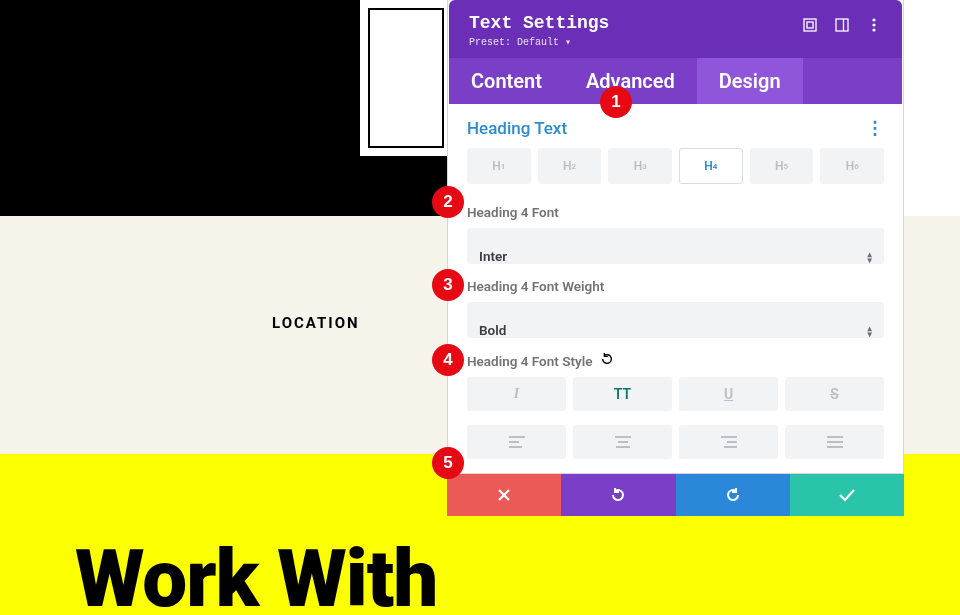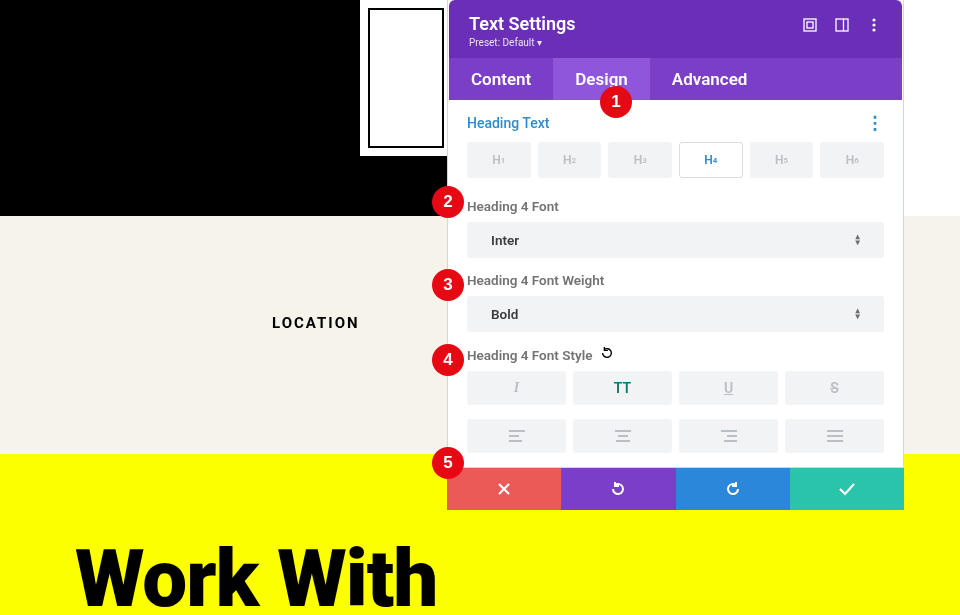--- a/index.html
+++ b/index.html
@@ -8,39 +8,39 @@
     .bg-cream { position:absolute; left:0; top:216px; width:960px; height:238px; background:#f6f3eb; }
     .bg-yellow { position:absolute; left:0; top:454px; width:960px; height:161px; background:#fbff00; }
     .thumb { position:absolute; left:360px; top:0; width:92px; height:156px; background:#fff; border:8px solid #fff; }
     .thumb-inner { width:100%; height:100%; border:2px solid #000; }
     .loc { position:absolute; left:272px; top:314px; font-weight:700; letter-spacing:2px; color:#000; font-size:15px; }
     .work { position:absolute; left:75px; top:532px; font-size:80px; font-weight:900; color:#000; letter-spacing:-1px; }
 
     .panel-outer { position:absolute; left:447px; top:0; width:457px; }
     .panel-ext { width:100%; background:#fff; border-left:1px solid #dcd3d3; border-right:1px solid #dcd3d3; border-bottom:1px solid #dcd3d3; padding:0 1px; }
     .panel { width:100%; border-radius:6px 6px 0 0; overflow:hidden; }
-    .hdr { background:#6b2fb7; color:#fff; padding:13px 20px 10px; display:flex; align-items:flex-start; justify-content:space-between; }
+    .hdr { background:#6b2fb7; color:#fff; padding:13px 20px 10px; display:flex; align-items:flex-start; justify-content:space-between;font-family:Liberation Mono, monospace; }
     .hdr-title { font-size:18px; font-weight:600; }
     .hdr-preset { font-size:10px; opacity:.85; margin-top:3px; cursor:pointer; }
     .hdr-icons { display:flex; gap:16px; align-items:center; padding-top:4px; }
     .hdr-ico { width:16px; height:16px; cursor:pointer; }
     .tabs { background:#7b3ec7; display:flex; }
-    .tab { padding:11px 22px; color:#fff; font-size:17px; font-weight:600; cursor:pointer; }
+    .tab { padding:11px 22px; color:#fff; font-size:20px; font-weight:600; cursor:pointer; }
     .tab.active { background:#8f55db; }
     .body { background:#fff; }
     .sect { padding:14px 18px 10px; display:flex; align-items:center; justify-content:space-between; }
-    .sect-title { color:#2d8ccf; font-size:14px; font-weight:500; cursor:pointer; }
+    .sect-title { color:#2d8ccf; font-size:17px; font-weight:500; cursor:pointer; }
     .dots3 { color:#2d8ccf; font-size:18px; cursor:pointer; line-height:1; font-weight:bold; }
     .hrow { display:flex; gap:7px; padding:0 18px 10px; }
     .hbtn { flex:1; background:#f1f3f4; border-radius:3px; height:36px; display:flex; align-items:center; justify-content:center; font-size:12px; color:#b9bfc4; font-weight:600; cursor:pointer; border:1px solid transparent; }
     .hbtn.active { background:#fff; border:1px solid #d8dde1; color:#2d8ccf; }
     .hbtn sub { font-size:8px; }
     .field { padding:10px 18px 4px; }
     .flabel { font-size:13.5px; font-weight:600; color:#737373; margin-bottom:8px; display:flex; align-items:center; gap:8px; }
-    .select { background:#f1f3f4; border-radius:3px; height:36px; display:flex; align-items:center; justify-content:space-between; padding:0 24px; cursor:pointer; font-size:13.5px; font-weight:600; color:#3a3d40; }
+    .select { background:#f1f3f4; border-radius:3px; height:36px; display:flex; align-items:flex-end; justify-content:space-between; padding:0 12px; cursor:pointer; font-size:13.5px; font-weight:600; color:#3a3d40; }
     .updown { font-family:monospace; color:#6a6f73; display:flex; flex-direction:column; line-height:6px; font-size:8px; }
     .style-row, .align-row { display:flex; gap:7px; }
     .sbtn { flex:1; height:34px; background:#f1f3f4; border-radius:3px; display:flex; align-items:center; justify-content:center; color:#b9bfc4; font-size:14px; font-weight:600; cursor:pointer; }
     .sbtn.active { color:#0f766e; }
     .reset { cursor:pointer; display:inline-block; }
     .footer { display:flex; height:42px; }
     .fbtn { flex:1; display:flex; align-items:center; justify-content:center; cursor:pointer; }
     .fbtn.red { background:#eb5a56; } .fbtn.purple { background:#7b3ec7; }
     .fbtn.blue { background:#2b87da; } .fbtn.green { background:#29c4a9; }
 
@@ -80,22 +80,22 @@
         <svg class="hdr-ico" viewBox="0 0 16 16">
               <circle cx="8" cy="3" r="1.6" fill="#fff"></circle>
               <circle cx="8" cy="8" r="1.6" fill="#fff"></circle>
               <circle cx="8" cy="13" r="1.6" fill="#fff"></circle>
             </svg>
       </div>
     </div>
 
     <div class="tabs">
       <div class="tab">Content</div>
+      <div class="tab">Advanced</div>
       <div class="tab active">Design</div>
-      <div class="tab">Advanced</div>
     </div>
 
     <div class="body">
       <div class="sect">
         <div class="sect-title">Heading Text</div>
         <div class="dots3">⋮</div>
       </div>
 
       <div class="hrow">
         <div class="hbtn">H<sub>1</sub></div>

